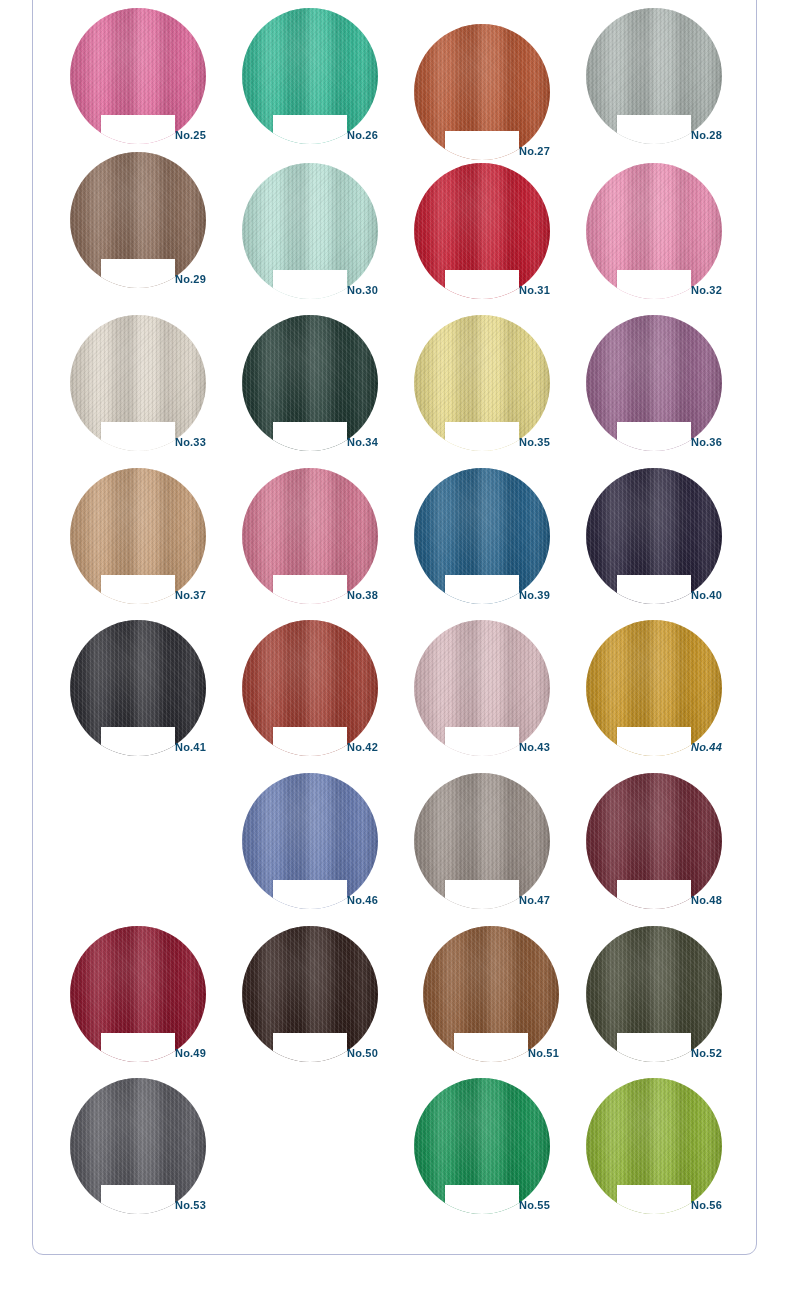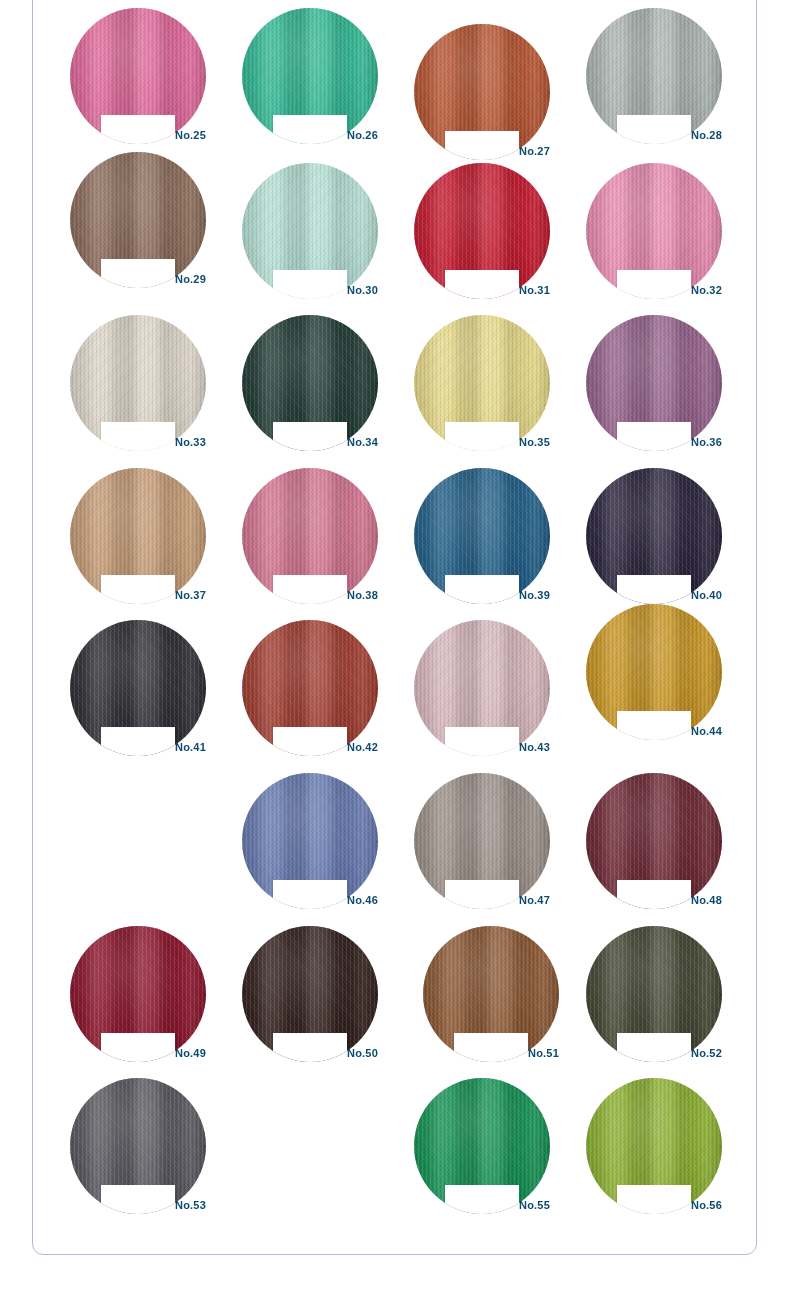--- a/index.html
+++ b/index.html
@@ -288,21 +288,21 @@
       <div class="swatch-label">No.42</div>
     </div>
     <div class="swatch" style="left: 414px; top: 620px;">
       <div class="disc" style="background: rgb(216, 184, 189);">
         <div class="weave"></div>
         <div class="shade"></div>
         <div class="notch"></div>
       </div>
       <div class="swatch-label">No.43</div>
     </div>
-    <div class="swatch" style="left: 586px; top: 604px;">
+    <div class="swatch" style="left: 586px; top: 620px; font-style: italic;">
       <div class="disc" style="background: rgb(200, 148, 32);">
         <div class="weave"></div>
         <div class="shade"></div>
         <div class="notch"></div>
       </div>
       <div class="swatch-label">No.44</div>
     </div>
     <div class="swatch" style="left: 242px; top: 773px;">
       <div class="disc" style="background: rgb(100, 120, 176);">
         <div class="weave"></div>

